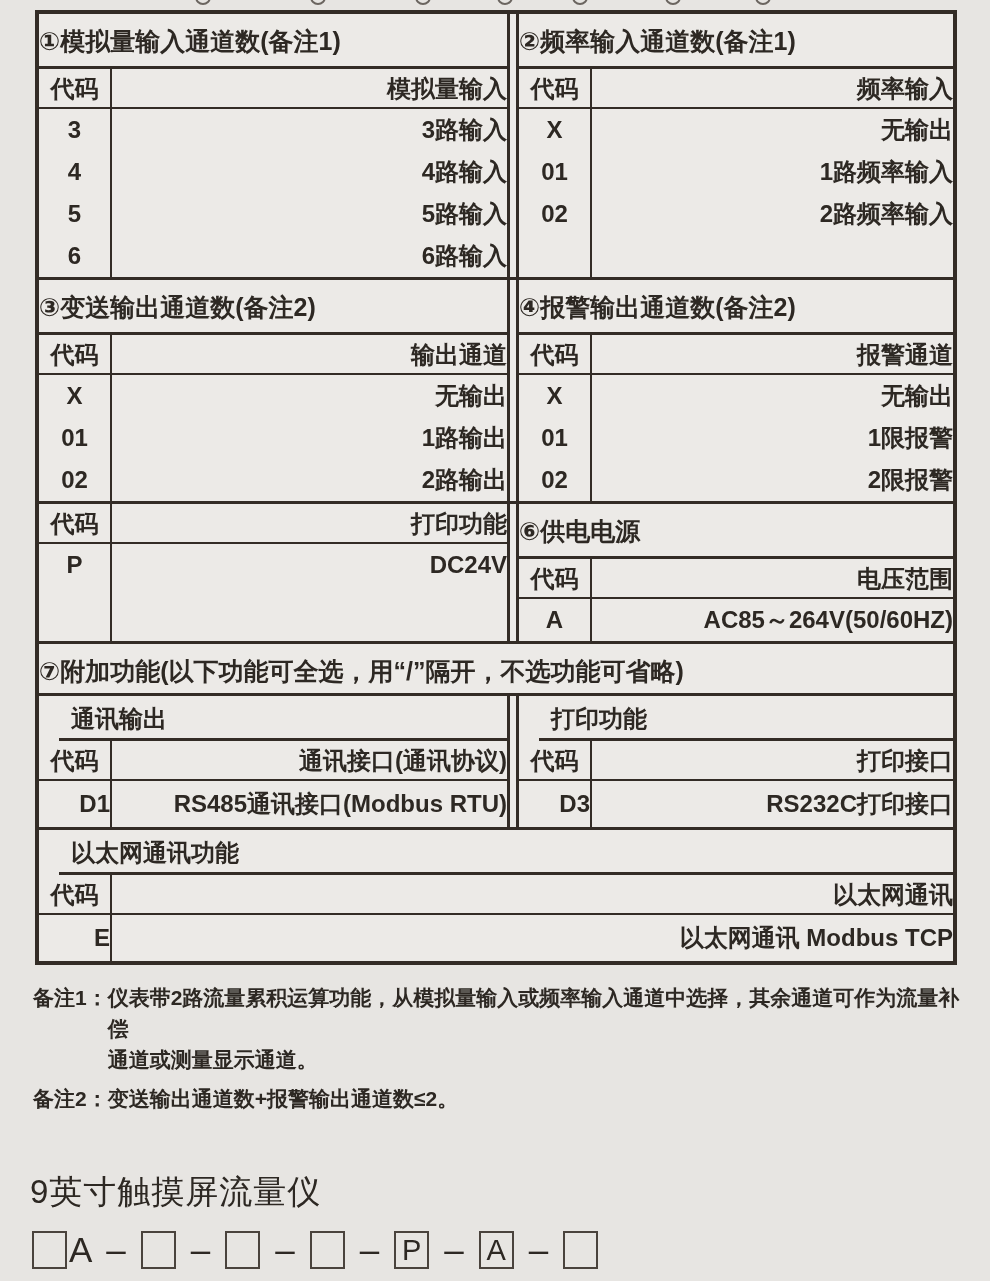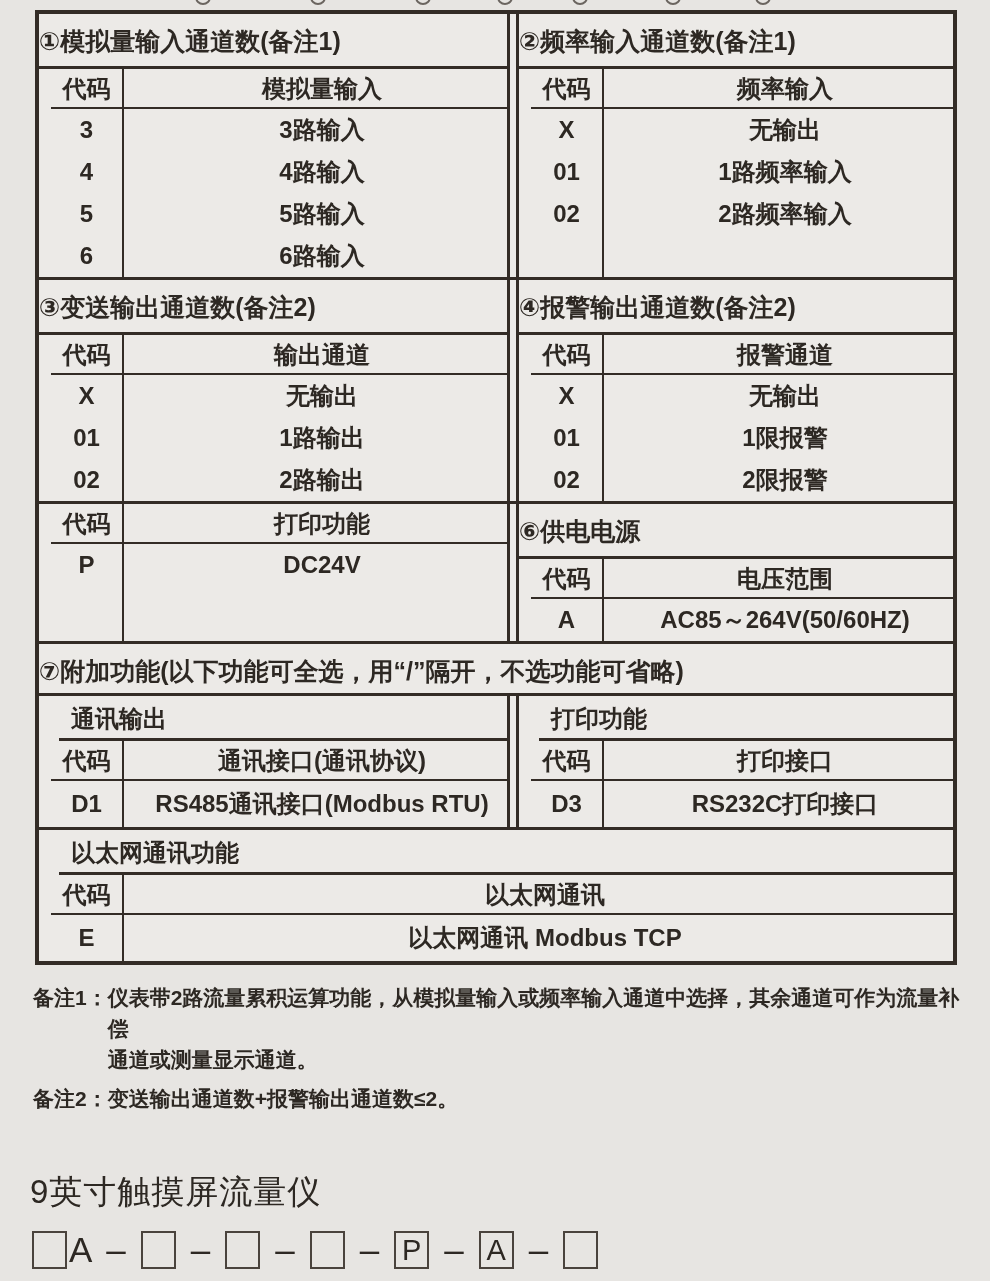--- a/index.html
+++ b/index.html
@@ -35,32 +35,32 @@
     white-space:nowrap; overflow:hidden;
   }
   .full-title { border-bottom:3px solid #332c26; }
   .sub-title {
     height:45px; line-height:45px; padding-left:12px;
     font-size:24px; font-weight:bold;
     border-bottom:3px solid #332c26;
     white-space:nowrap;
     margin-left:20px;
   }
-  .sec-body { display:flex; flex:1;margin-left:12px; }
+  .sec-body { display:flex; flex:1; }
   .col-code { width:73px; border-right:2px solid #332c26;
               display:flex; flex-direction:column; text-align:center; }
   .col-desc { flex:1; display:flex; flex-direction:column; }
   .cell-hdr {
     height:40px; line-height:40px;
     border-bottom:2px solid #332c26;
     font-size:24px; font-weight:bold; white-space:nowrap;
   }
-  .col-desc .cell-hdr, .col-desc .cell { padding-left:13px; text-align:center; }
+  .col-desc .cell-hdr, .col-desc .cell { padding-left:13px; text-align:right; }
   .cell { height:42px; line-height:42px; font-size:24px; font-weight:bold; white-space:nowrap; }
-  .cell-tall { height:46px; line-height:46px; }
+  .cell-tall { height:46px; line-height:46px;text-align:right; }
 
   
   .notes { margin:17px 20px 16px 33px; font-size:21px; font-weight:bold; line-height:31px; }
   .note { display:flex; }
   .note-label { flex:0 0 70px; white-space:nowrap; }
   .note-body { flex:1; }
   .note + .note { margin-top:8px; }
 
   
   .ordering { margin:56px 0 0 30px; }

